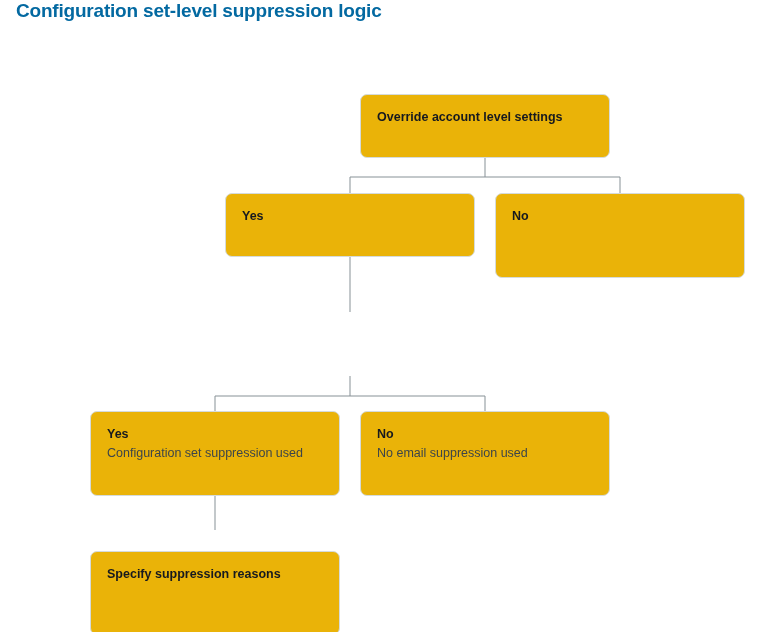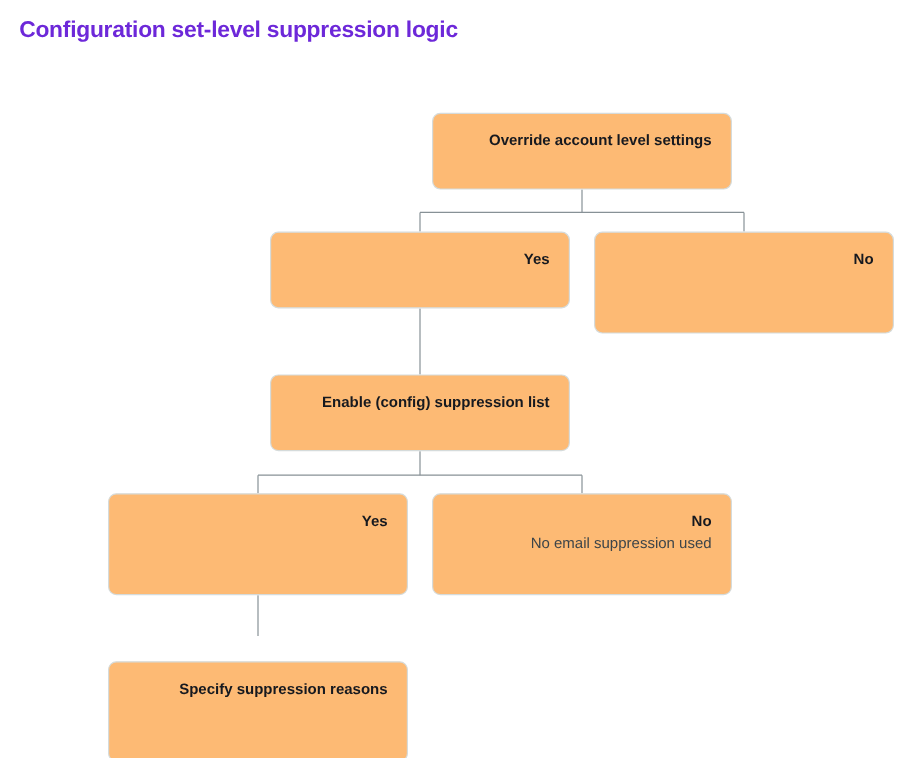--- a/index.html
+++ b/index.html
@@ -11,49 +11,48 @@
     width: 762px;
     height: 632px;
     font-family: "Liberation Sans", sans-serif;
     color: #16191f;
     position: relative;
     overflow: hidden;
   }
   #page-title {
     position: absolute;
     left: 16px;
-    top: 15px;
+    top: 0;
     font-size: 19px;
     font-weight: bold;
     letter-spacing: -0.2px;
-    color: #6d28d9;
+    color: #0369a1;
   }
   #diagram {
     position: absolute;
     left: 0;
     top: 0;
     width: 762px;
     height: 632px;
   }
   .connectors {
     position: absolute;
     left: 0;
     top: 0;
     width: 762px;
     height: 632px;
     pointer-events: none;
   }
   .node {
     position: absolute;
     box-sizing: border-box;
-    background: #fdba74;
+    background: #eab308;
     border: 1px solid #d5dbdb;
     border-radius: 7px;
     padding: 14px 16px 0 16px;
-    text-align: right;
   }
   .node .title {
     font-size: 12.5px;
     font-weight: bold;
     color: #16191f;
     line-height: 16px;
   }
   .node .sub {
     font-size: 12.5px;
     font-weight: normal;
@@ -95,27 +94,24 @@
 
   <div class="node empty-sub" style="left:225px; top:193px; width:250px; height:64px;">
     <div class="title">Yes</div>
 
   </div>
 
   <div class="node" style="left:495px; top:193px; width:250px; height:85px;">
     <div class="title">No</div>
   </div>
 
-  <div class="node empty-sub" style="left:225px; top:312px; width:250px; height:64px;">
-    <div class="title">Enable (config) suppression list</div>
-
-  </div>
 
   <div class="node" style="left:90px; top:411px; width:250px; height:85px;">
     <div class="title">Yes</div>
+    <div class="sub">Configuration set suppression used</div>
   </div>
 
   <div class="node" style="left:360px; top:411px; width:250px; height:85px;">
     <div class="title">No</div>
     <div class="sub">No email suppression used</div>
   </div>
 
   <div class="node" style="left:90px; top:530px; width:250px; height:84px;margin-top:21px;">
     <div class="title">Specify suppression reasons</div>
   </div>

